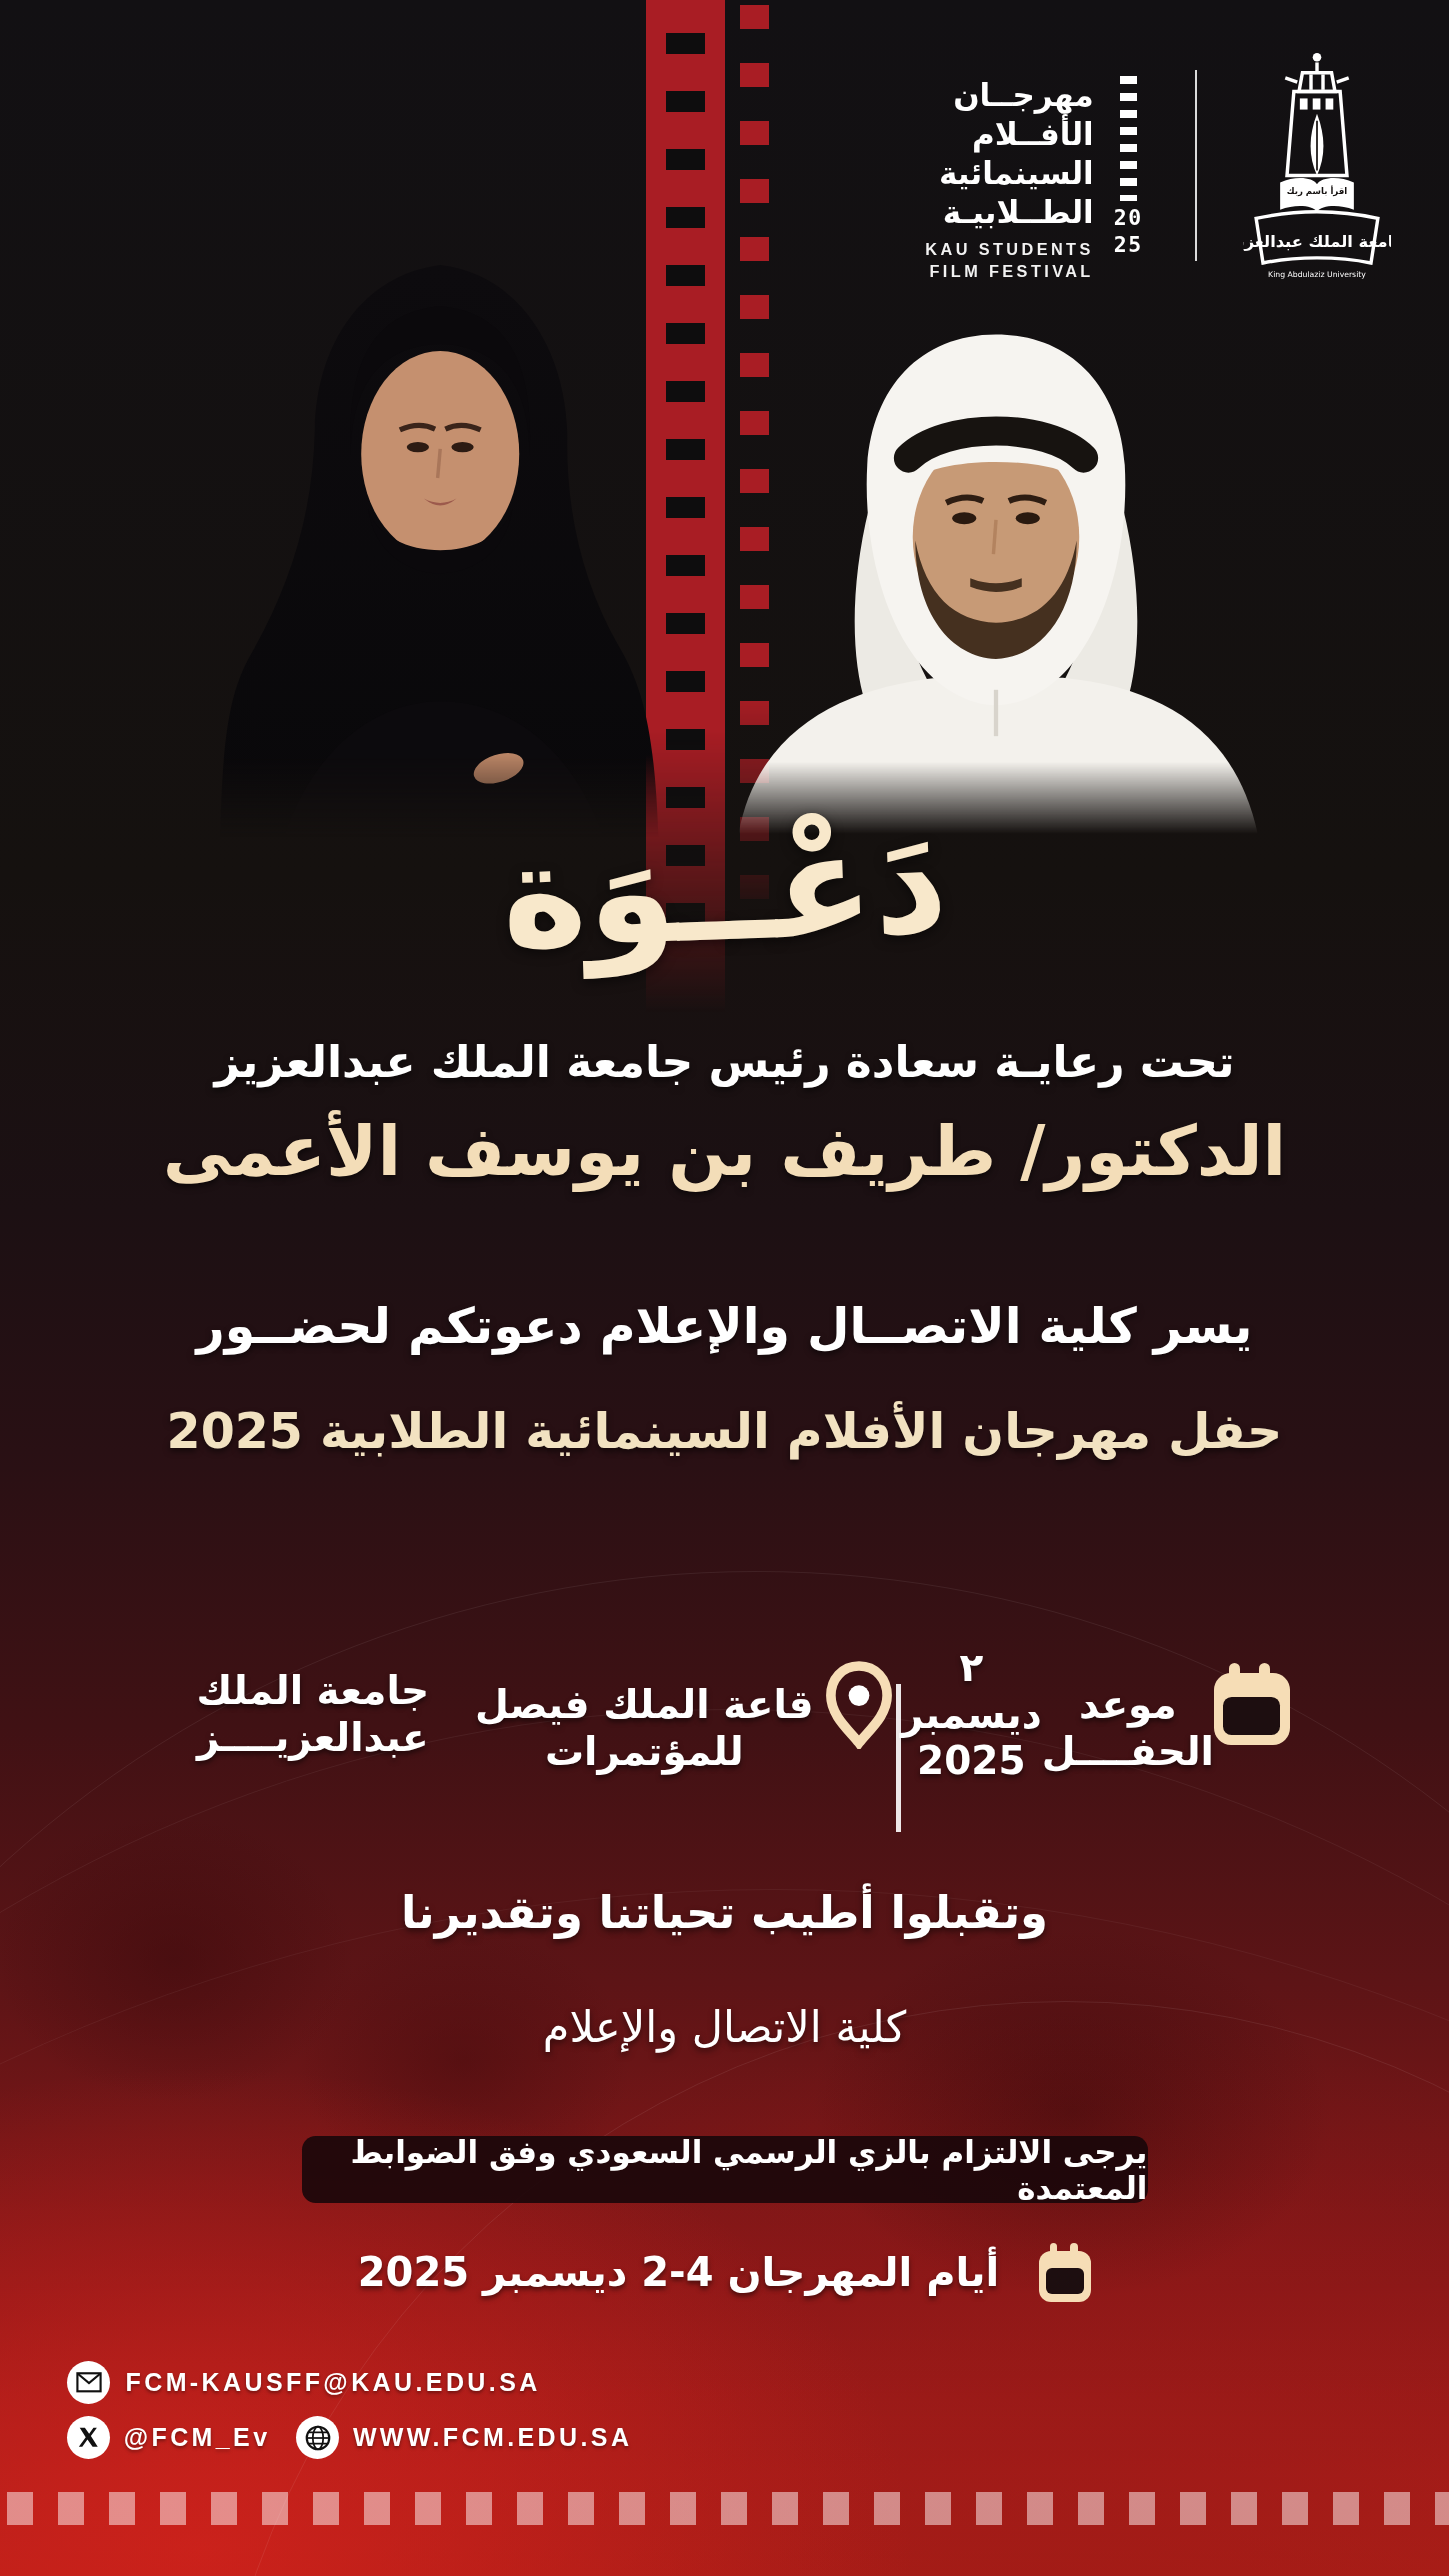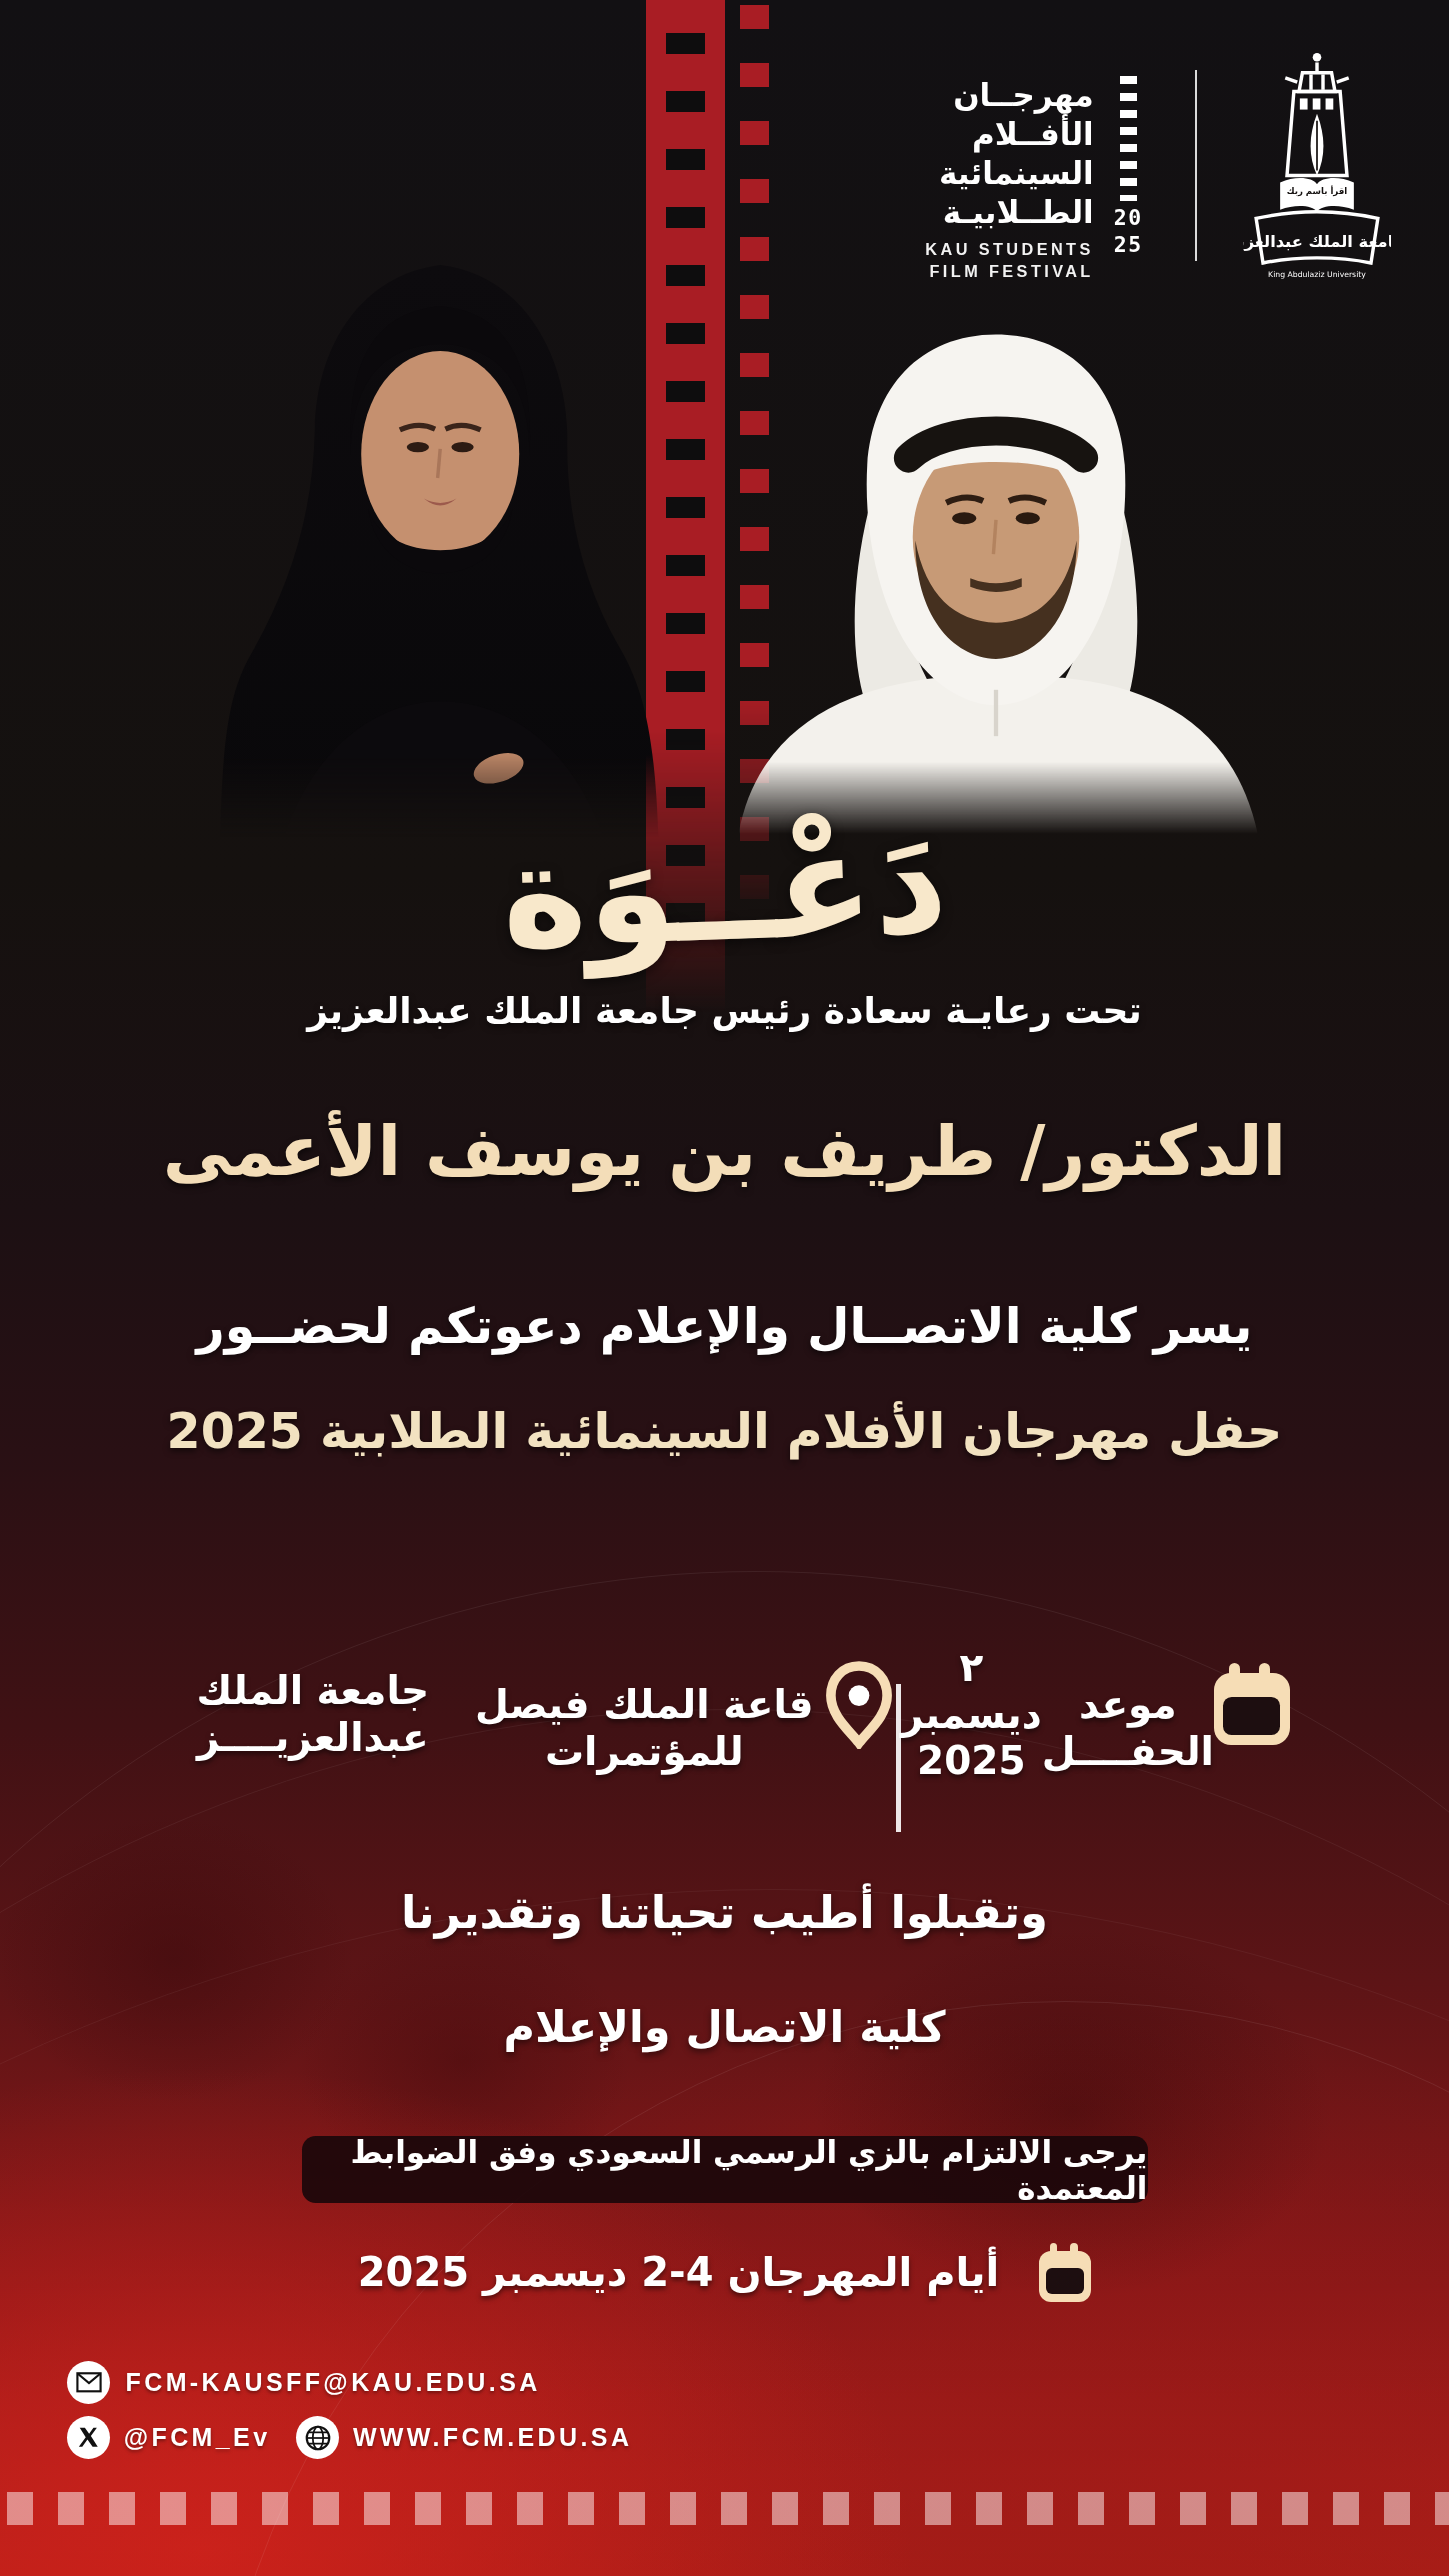--- a/index.html
+++ b/index.html
@@ -39,37 +39,37 @@
   .fl-ar{color:#fff;font-weight:700;font-size:31px;line-height:39px;letter-spacing:0.9px;}
   .fl-en{color:#f2f2f2;font-family:"Liberation Sans",sans-serif;font-weight:700;font-size:16.3px;letter-spacing:3.4px;line-height:20px;margin-top:6.9px;}
   .fl-strip{display:flex;flex-direction:column;align-items:center;}
   .fl-dashes{width:17px;height:125px;background:repeating-linear-gradient(180deg,#fff 0 7.7px,transparent 7.7px 17px);}
   .fl-year{color:#fff;font-weight:700;font-size:21.5px;line-height:20.6px;letter-spacing:1.7px;margin-top:6.9px;font-family:"DejaVu Sans Mono",monospace;}
   .logo-sep{position:absolute;left:1195px;top:70px;width:1.7px;height:191px;background:rgba(255,255,255,.85);z-index:6;}
   .kau-logo{position:absolute;left:1243px;top:47px;width:148px;height:240px;z-index:6;}
   
   .centerline{position:absolute;left:0;width:100%;text-align:center;direction:rtl;}
   .invite-word{top:805px;font-size:144px;font-weight:700;color:#f8e8cb;transform:rotate(-2deg);text-shadow:0 3.4px 12px rgba(0,0,0,.5);}
-  .patronage{top:990px;font-size:36px;font-weight:700;color:#fff;text-shadow:0 2.6px 6.9px rgba(0,0,0,.55);}
+  .patronage{top:1036px;font-size:44px;font-weight:700;color:#fff;text-shadow:0 2.6px 6.9px rgba(0,0,0,.55);}
   .patron-name{top:1111px;font-size:69px;font-weight:700;color:#f3ddb8;text-shadow:0 2.6px 6.9px rgba(0,0,0,.55);}
   .invite-line{top:1298px;font-size:49px;font-weight:700;color:#fff;text-shadow:0 2.6px 6.9px rgba(0,0,0,.55);}
   .event-line{top:1403px;font-size:49px;font-weight:700;color:#f2e2c1;text-shadow:0 2.6px 6.9px rgba(0,0,0,.55);}
   
   .details{position:absolute;left:159px;right:159px;top:1576px;display:flex;direction:rtl;}
   .dcol{display:flex;flex-direction:row;align-items:center;text-align:center;}
   .dcol-date{flex:0 0 339px;}
   .dcol-time{flex:0 0 253px;}
   .dcol-venue{flex:1;}
   .dicon{height:88px;display:flex;align-items:center;justify-content:center;}
   .dlabel{margin-top:50px;font-size:39px;font-weight:700;color:#fff;line-height:1.2;text-shadow:0 2.6px 5.2px rgba(0,0,0,.5);}
   .dvalue{margin-top:22px;font-size:39px;font-weight:700;color:#fff;line-height:1.2;text-shadow:0 2.6px 5.2px rgba(0,0,0,.5);}
   .vdiv{width:2.6px;height:148px;margin-top:108px;background:rgba(255,255,255,.9);}
   
   .regards{top:1886px;font-size:45px;font-weight:700;color:#fff;text-shadow:0 2.6px 6.9px rgba(0,0,0,.5);}
-  .college{top:2002px;font-size:43px;font-weight:700;color:#fff;text-shadow:0 2.6px 6.9px rgba(0,0,0,.5);}
+  .college{top:2002px;font-size:43px;font-weight:400;color:#fff;text-shadow:0 2.6px 6.9px rgba(0,0,0,.5);}
   
   .dress-banner{position:absolute;left:50%;transform:translateX(-50%);top:2136px;width:846px;height:67px;
     background:rgba(24,7,10,.9);border-radius:13.7px;display:flex;align-items:center;justify-content:center;direction:rtl;}
   .dress-banner span{color:#fff;font-size:31px;font-weight:700;}
   
   .fest-days{position:absolute;left:0;width:100%;top:2243px;display:flex;direction:rtl;align-items:center;justify-content:center;gap:40px;}
   .fest-days span{color:#fff;font-size:40px;font-weight:700;text-shadow:0 2.6px 5.2px rgba(0,0,0,.5);}
   
   .cal-icon{position:relative;width:76px;height:82px;}
   .cal-body{position:absolute;left:0;top:10.3px;width:76px;height:72px;background:#f6ddb6;border-radius:17px;}

